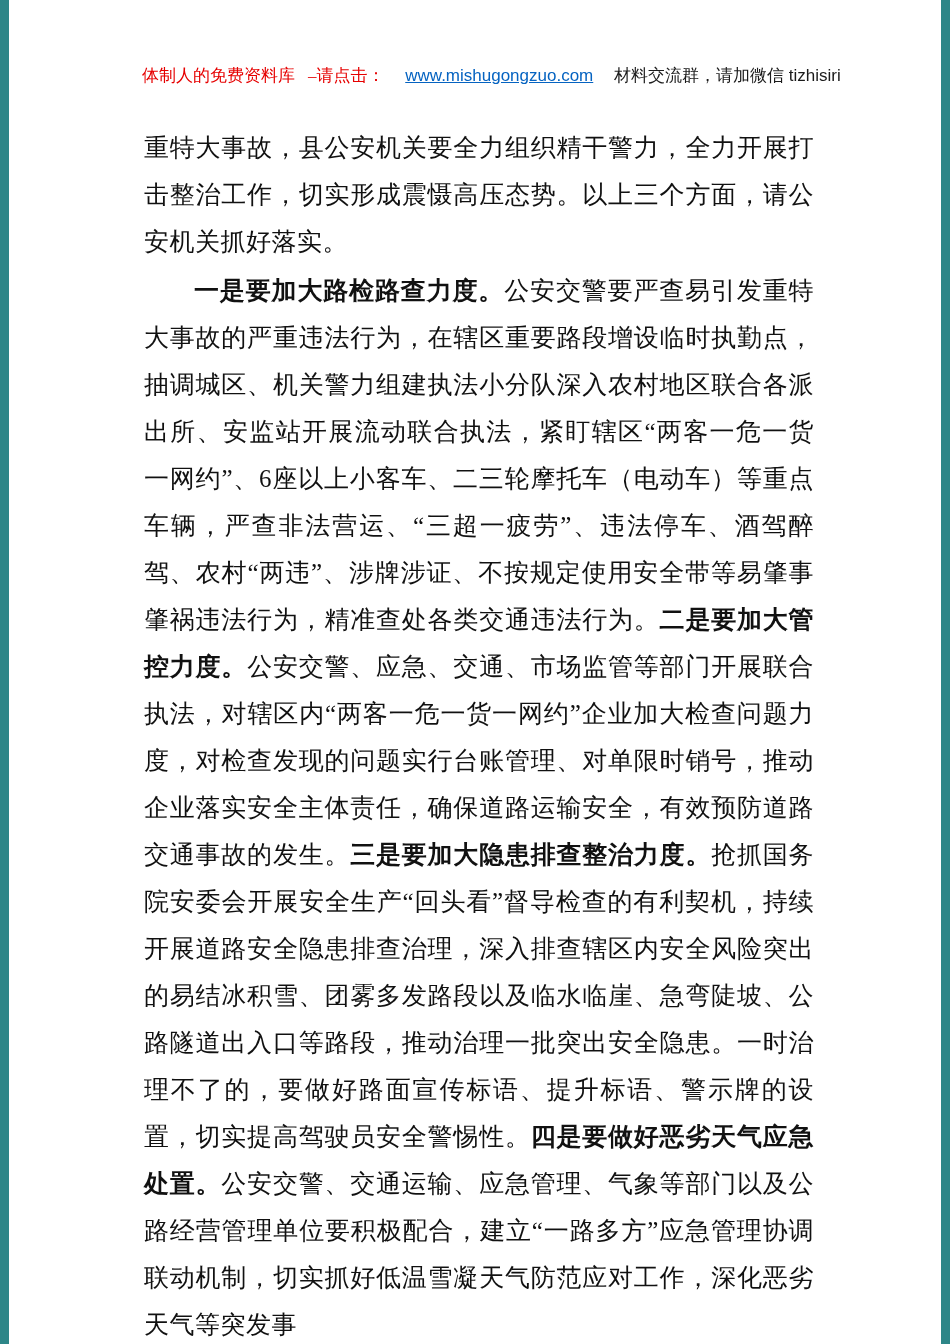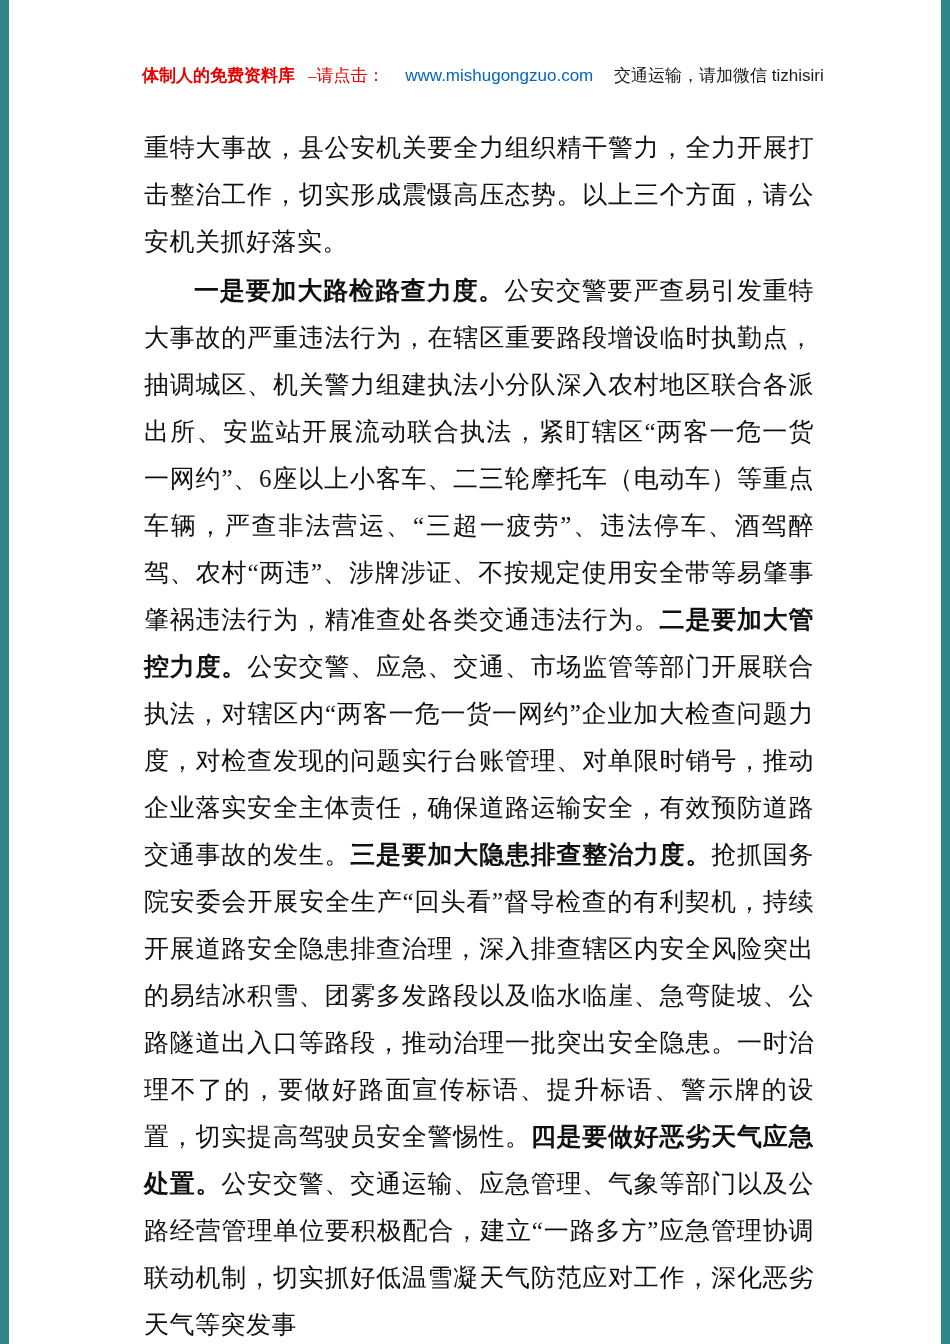--- a/index.html
+++ b/index.html
@@ -36,29 +36,30 @@
   .doc-header {
     text-align: center;
     font-family: "Liberation Sans", "DejaVu Sans", sans-serif;
     font-size: 17px;
     line-height: 24px;
     white-space: nowrap;
     margin-bottom: 36px;
   }
   .doc-header .brand {
     color: var(--brand-red, #e60000);
-    font-weight: bold;
+    font-weight: normal;
   }
   .doc-header .prompt {
     color: var(--brand-red, #e60000);
     margin-left: 13px;
     font-family: Liberation Serif, serif;
   }
   .doc-header .link {
     color: var(--link-blue, #0563c1);
+    text-decoration: underline;
     margin: 0 16px;
     cursor: pointer;
   }
   .doc-header .suffix {
     color: #1a1a1a;
   }
 
   .doc-body {
     font-size: 25px;
     line-height: 47px;
@@ -81,21 +82,21 @@
 <body>
 
 <div class="side-bar left"></div>
 <div class="side-bar right"></div>
 
 <div class="page">
 
   <header class="doc-header">
     <span class="brand">体制人的免费资料库</span><span class="prompt">–请点击：</span>
     <a class="link">www.mishugongzuo.com</a>
-    <span class="suffix">交通运输，请加微信 tizhisiri</span>
+    <span class="suffix">材料交流群，请加微信 tizhisiri</span>
   </header>
 
   <main class="doc-body">
       <p class="para"><span class="run">重特大事故，县公安机关要全力组织精干警力，全力开展打击整治工作，切实形成震慑高压态势。以上三个方面，请公安机关抓好落实。</span></p>
       <p class="para indent"><span class="run bold">一是要加大路检路查力度。</span><span class="run">公安交警要严查易引发重特大事故的严重违法行为，在辖区重要路段增设临时执勤点，抽调城区、机关警力组建执法小分队深入农村地区联合各派出所、安监站开展流动联合执法，紧盯辖区“两客一危一货一网约”、6座以上小客车、二三轮摩托车（电动车）等重点车辆，严查非法营运、“三超一疲劳”、违法停车、酒驾醉驾、农村“两违”、涉牌涉证、不按规定使用安全带等易肇事肇祸违法行为，精准查处各类交通违法行为。</span><span class="run bold">二是要加大管控力度。</span><span class="run">公安交警、应急、交通、市场监管等部门开展联合执法，对辖区内“两客一危一货一网约”企业加大检查问题力度，对检查发现的问题实行台账管理、对单限时销号，推动企业落实安全主体责任，确保道路运输安全，有效预防道路交通事故的发生。</span><span class="run bold">三是要加大隐患排查整治力度。</span><span class="run">抢抓国务院安委会开展安全生产“回头看”督导检查的有利契机，持续开展道路安全隐患排查治理，深入排查辖区内安全风险突出的易结冰积雪、团雾多发路段以及临水临崖、急弯陡坡、公路隧道出入口等路段，推动治理一批突出安全隐患。一时治理不了的，要做好路面宣传标语、提升标语、警示牌的设置，切实提高驾驶员安全警惕性。</span><span class="run bold">四是要做好恶劣天气应急处置。</span><span class="run">公安交警、交通运输、应急管理、气象等部门以及公路经营管理单位要积极配合，建立“一路多方”应急管理协调联动机制，切实抓好低温雪凝天气防范应对工作，深化恶劣天气等突发事</span></p>
     </main>
 
 </div>
 
 </body></html>

